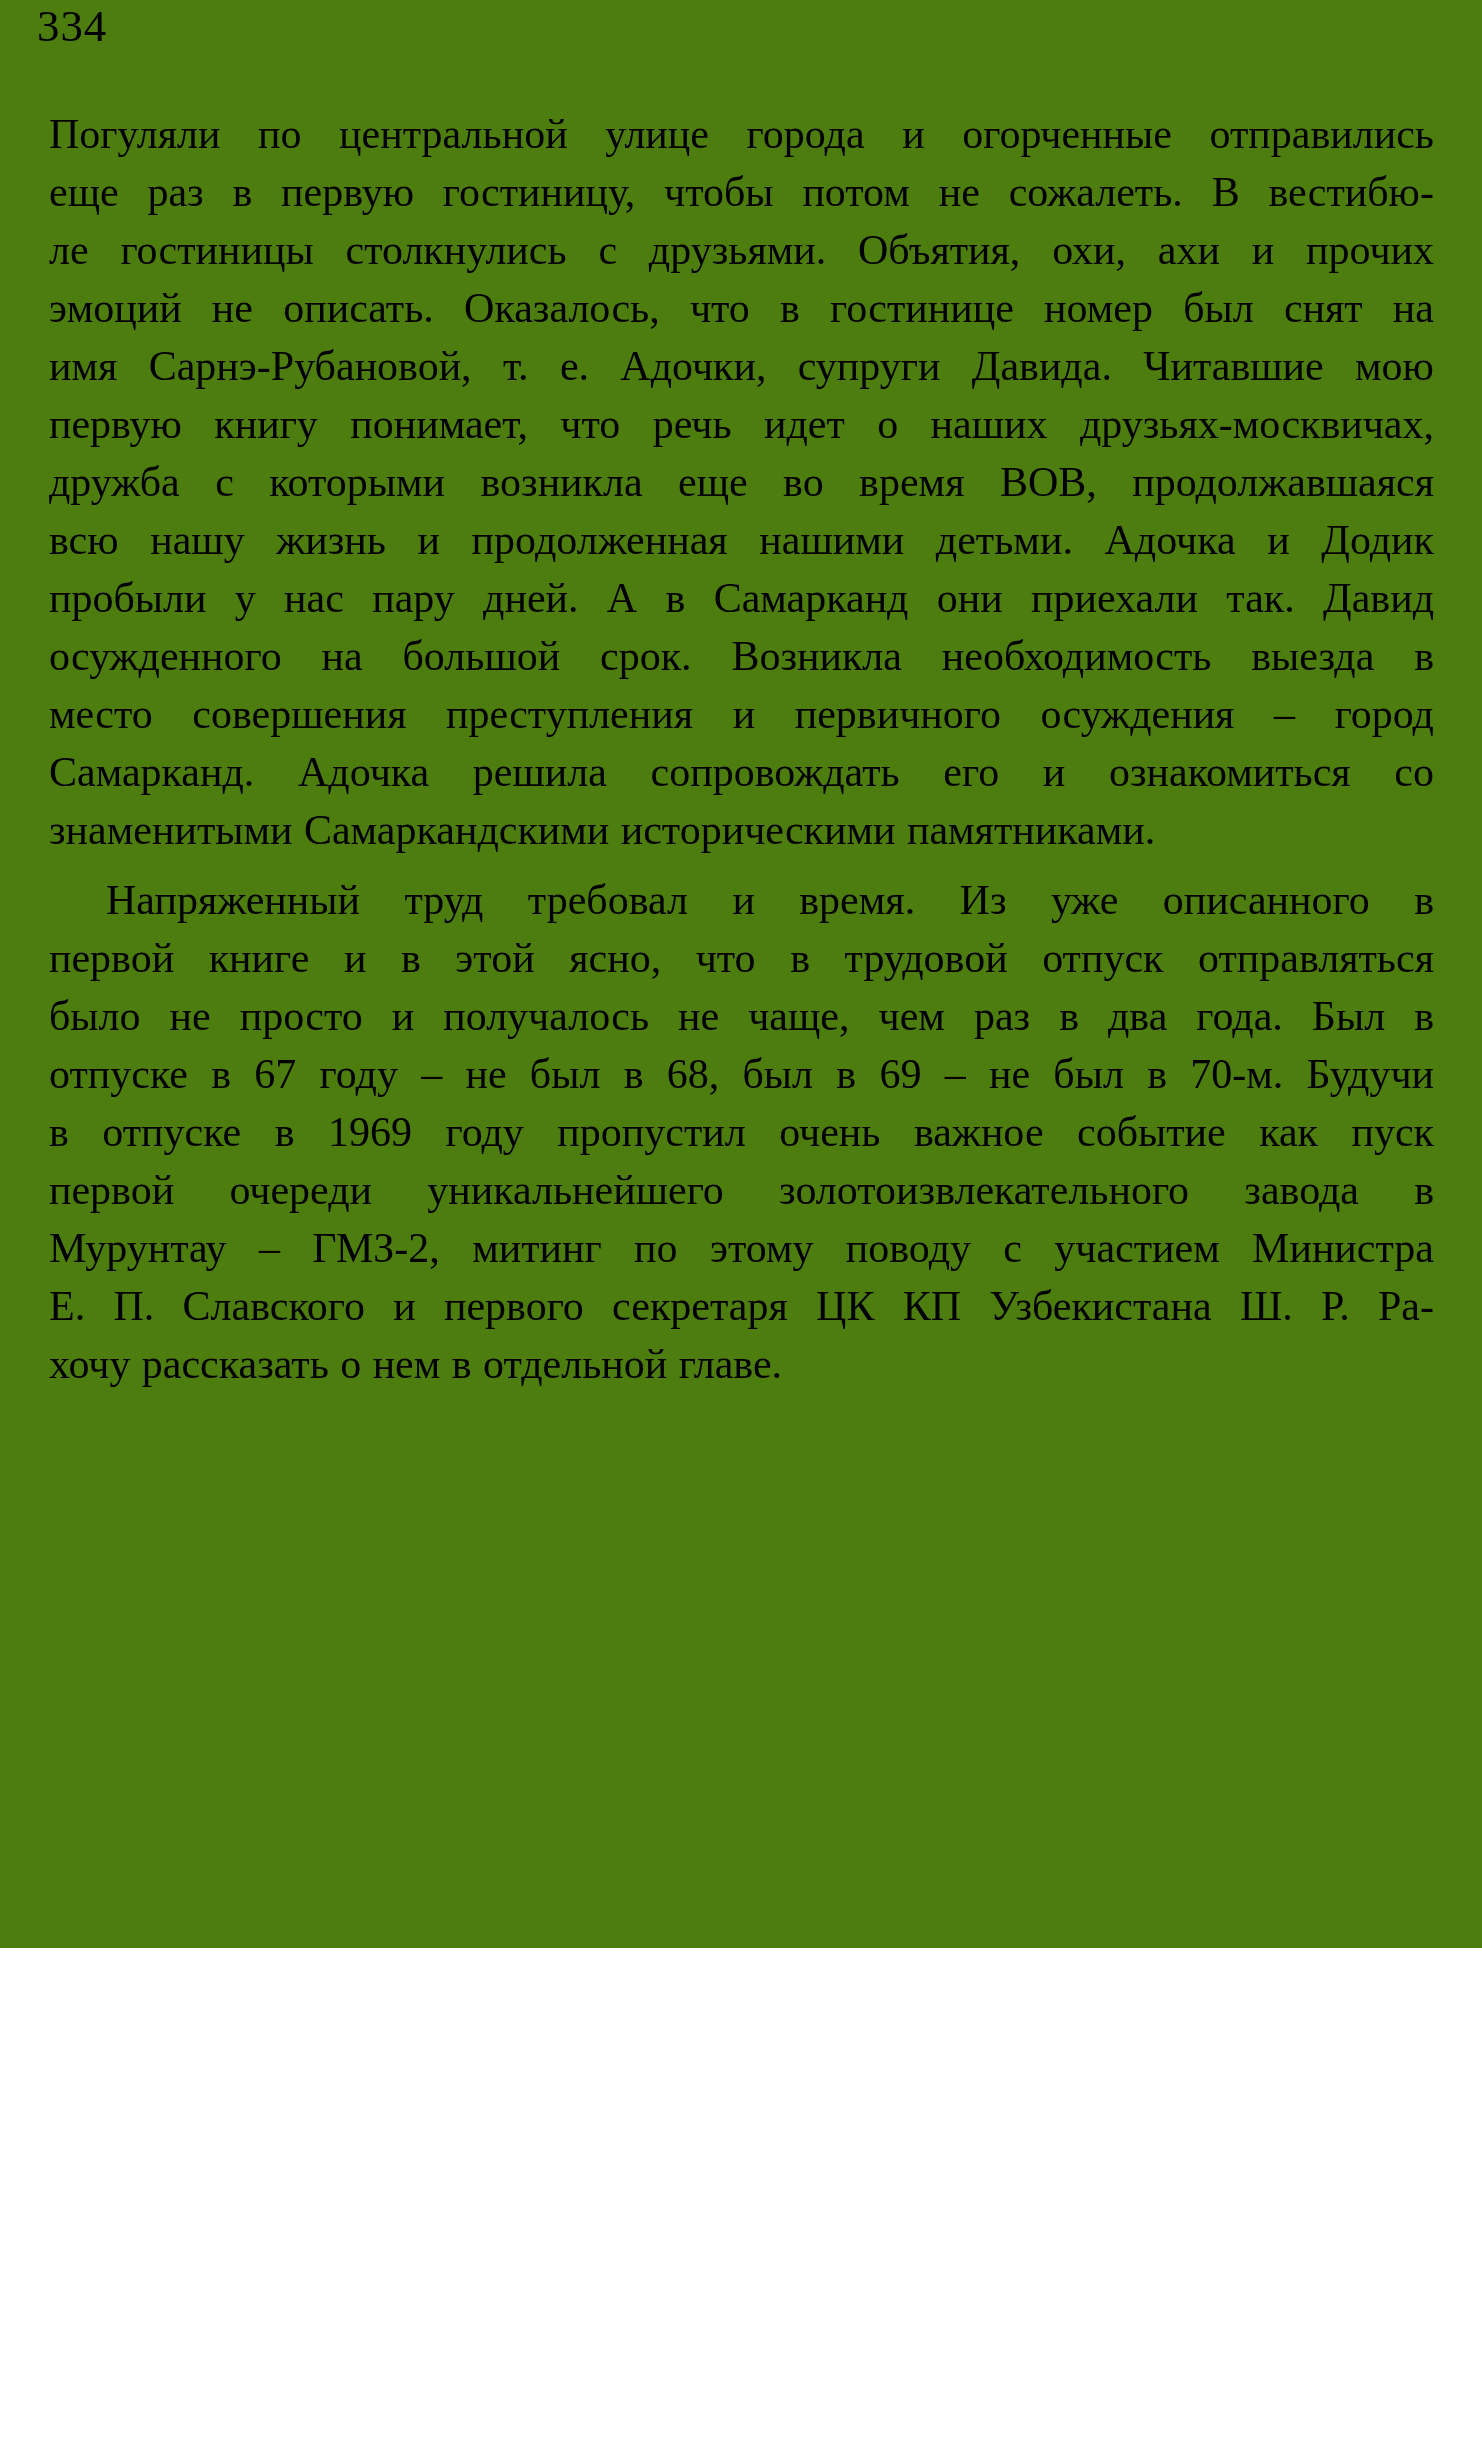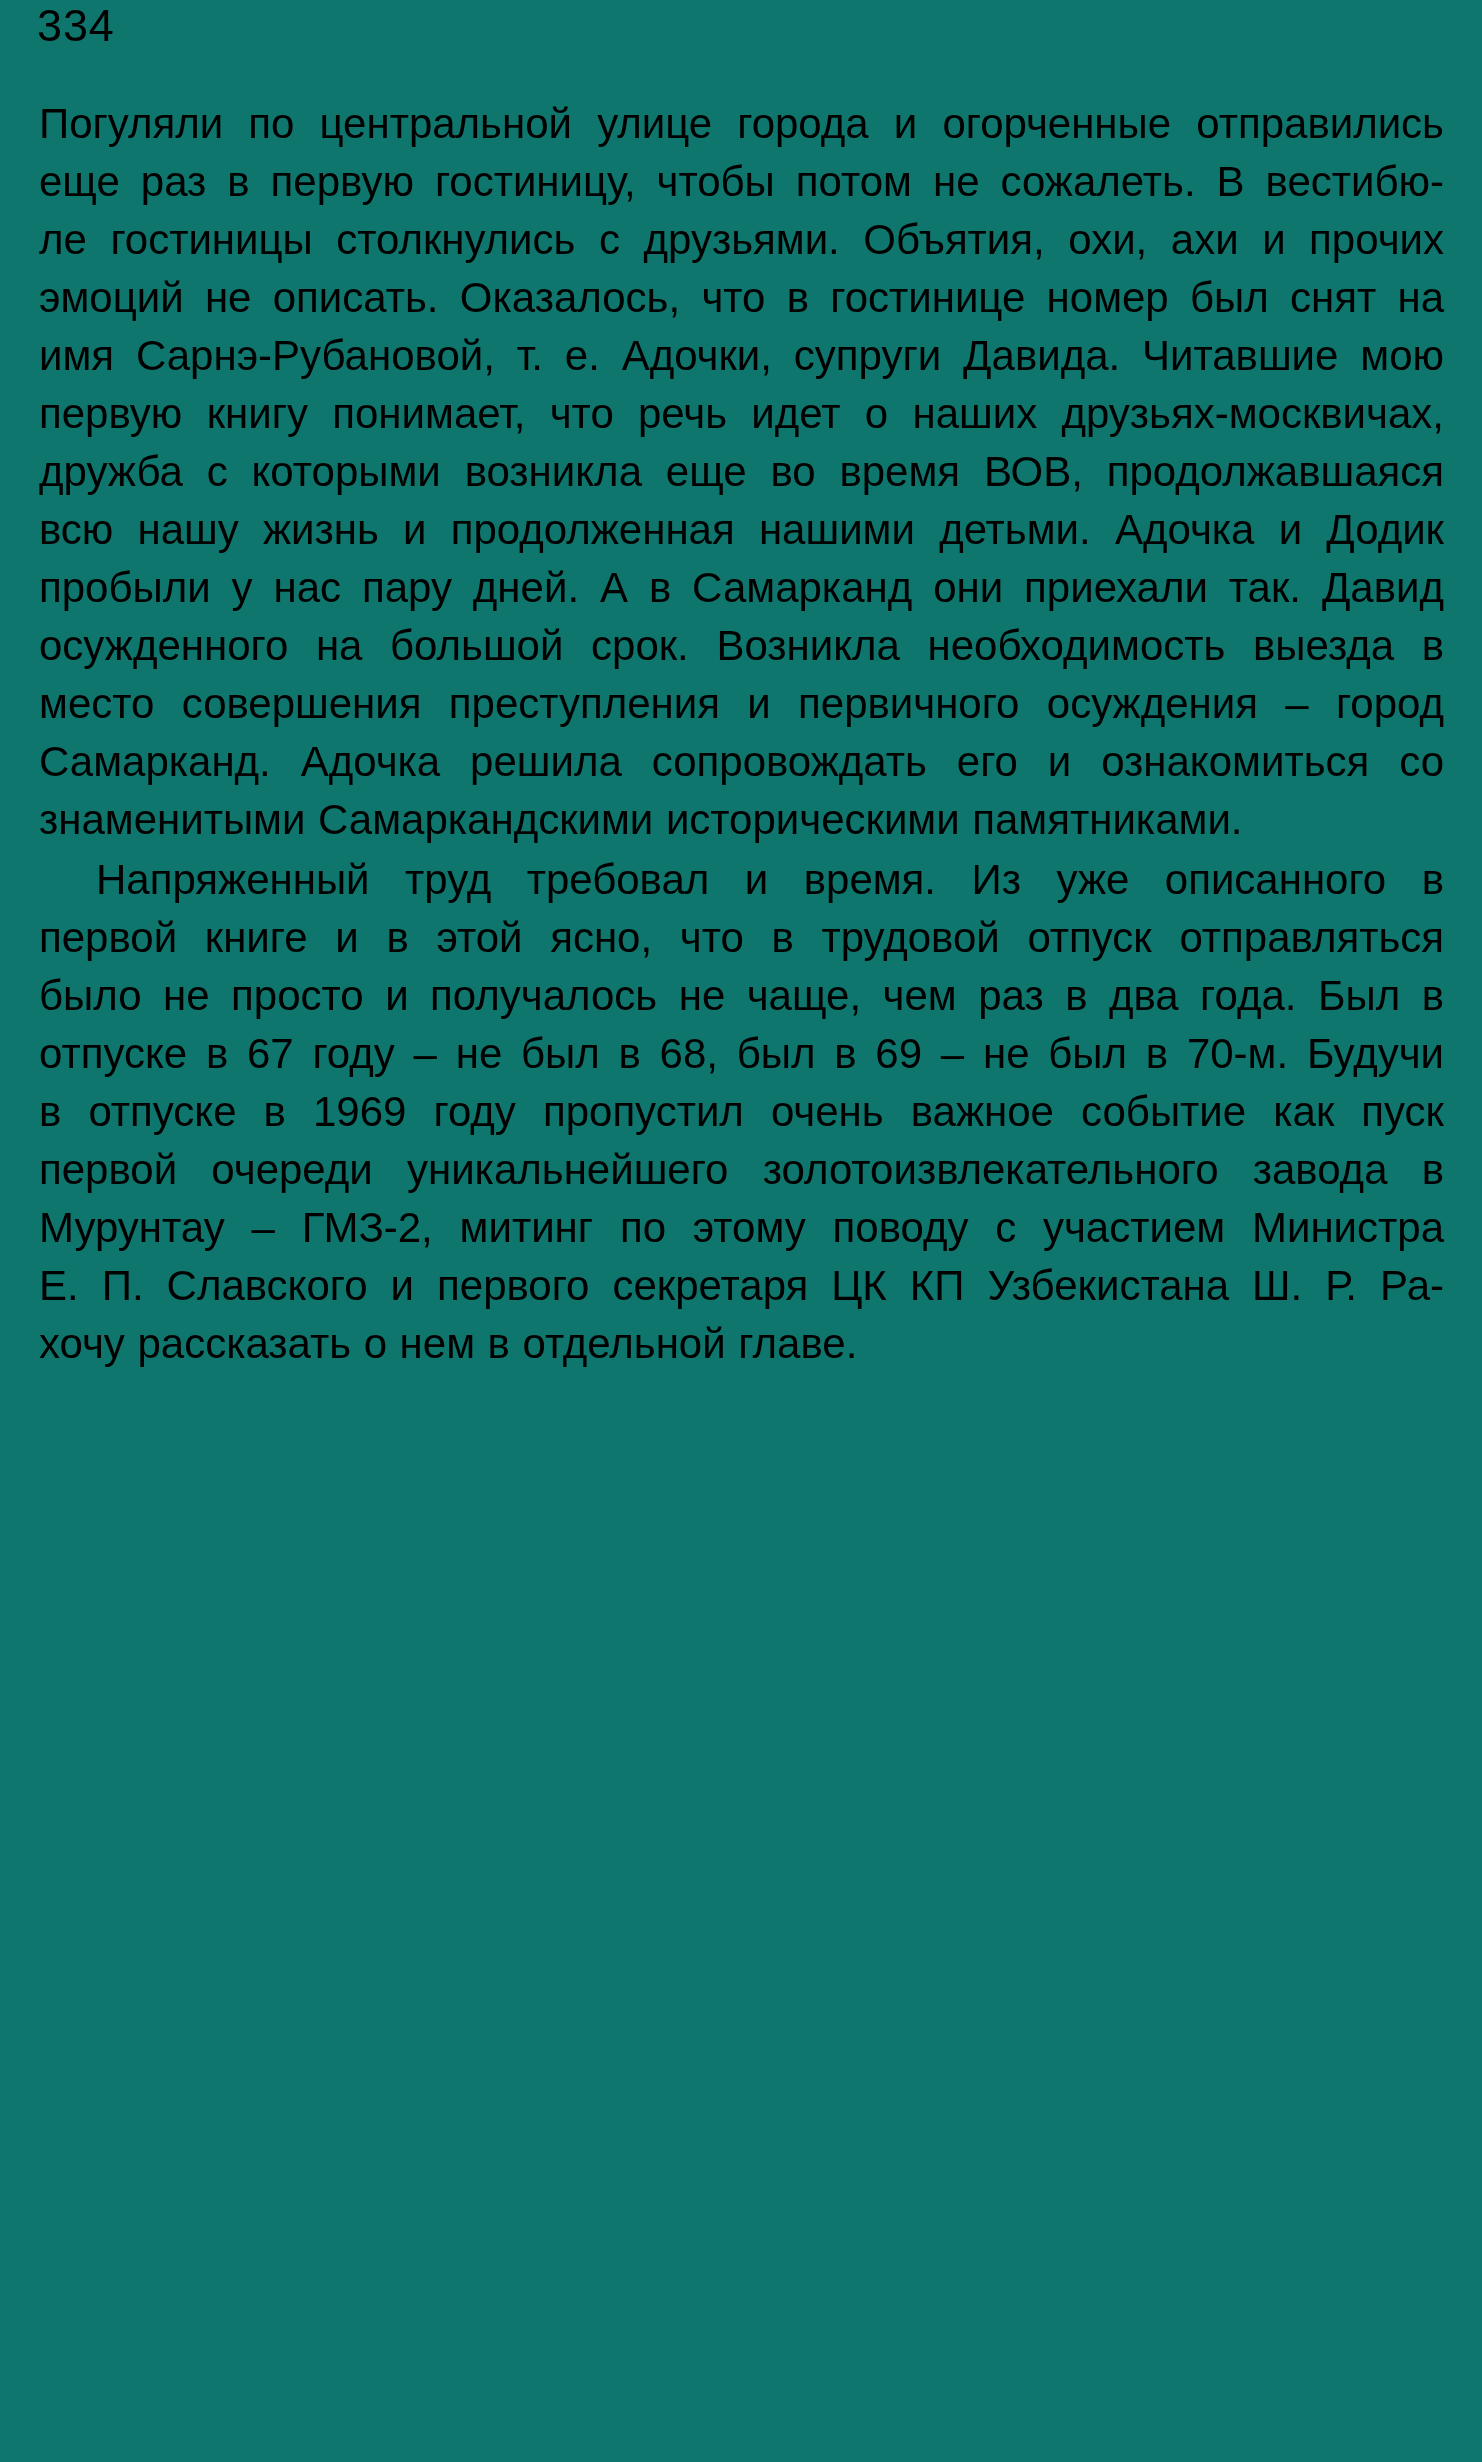--- a/index.html
+++ b/index.html
@@ -3,44 +3,44 @@
 <meta charset="utf-8">
 <style>
   html, body {
     margin: 0;
     padding: 0;
     background: #ffffff;
   }
   .page {
     position: relative;
     width: 1482px;
-    height: 2462px;
-    background: #0f766e;
+    height: 1948px;
+    background: #4d7c0f;
     overflow: hidden;
-    font-family: Liberation Sans, sans-serif;
+    font-family: Liberation Serif, serif;
     color: #000000;
   }
   .page-number {
     position: absolute;
     left: 37px;
     top: 1.9px;
     font-size: 45px;
     line-height: 48px;
     font-weight: 400;
     letter-spacing: 0.9px;
     color: #000000;
   }
   .text-block {
     position: absolute;
     left: 37px;
     top: 93px;
     width: 1409px;
   }
   .para {
-    margin: 2px;
+    margin: 12px;
     padding: 0;
   }
   .line {
     font-size: 42px;
     line-height: 58px;
     white-space: normal;
     text-align: justify;
     text-align-last: justify;
     word-spacing: 0.9px;
     color: #000000;

